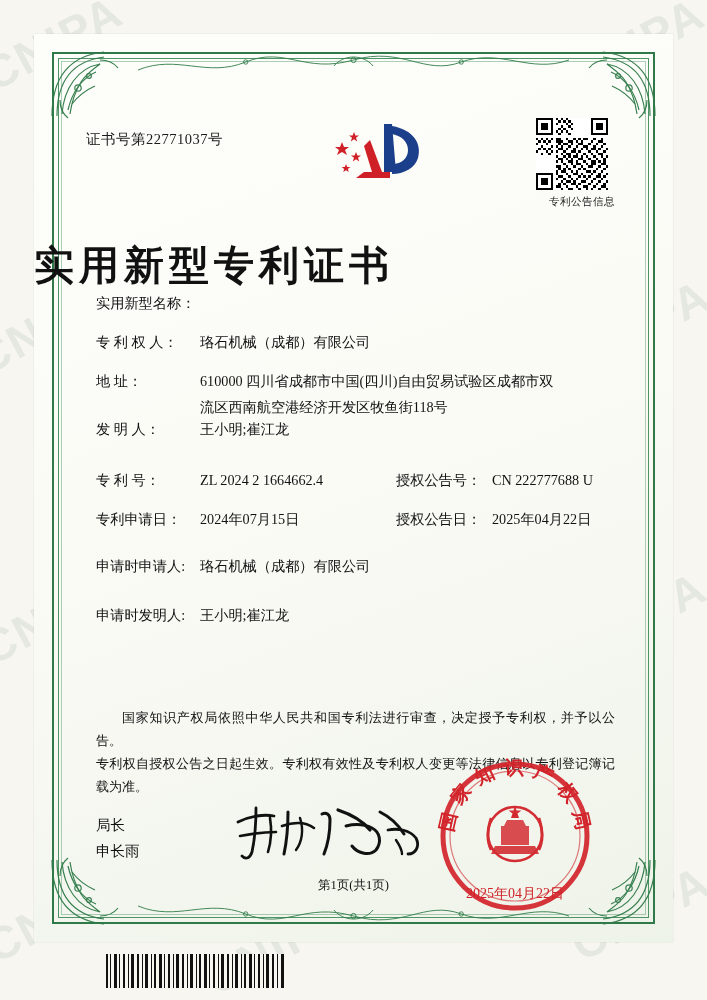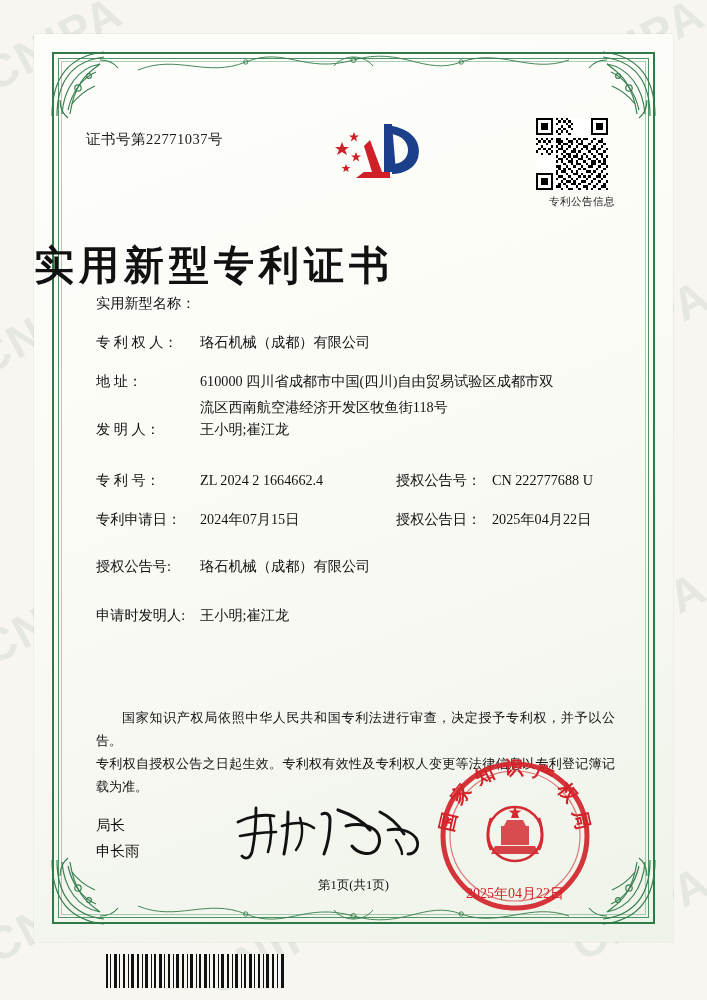--- a/index.html
+++ b/index.html
@@ -612,21 +612,21 @@
       </div>
       <div class="col right">
         <div class="lab">授权公告日：</div>
         <div class="val">2025年04月22日</div>
       </div>
     </div>
 
     <div style="height:8px"></div>
 
     <div class="row">
-      <div class="lab">授权公告号:</div>
+      <div class="lab">申请时申请人:</div>
       <div class="val">珞石机械（成都）有限公司</div>
     </div>
 
     <div style="height:10px"></div>
 
     <div class="row">
       <div class="lab">申请时发明人:</div>
       <div class="val">王小明;崔江龙</div>
     </div>
 

